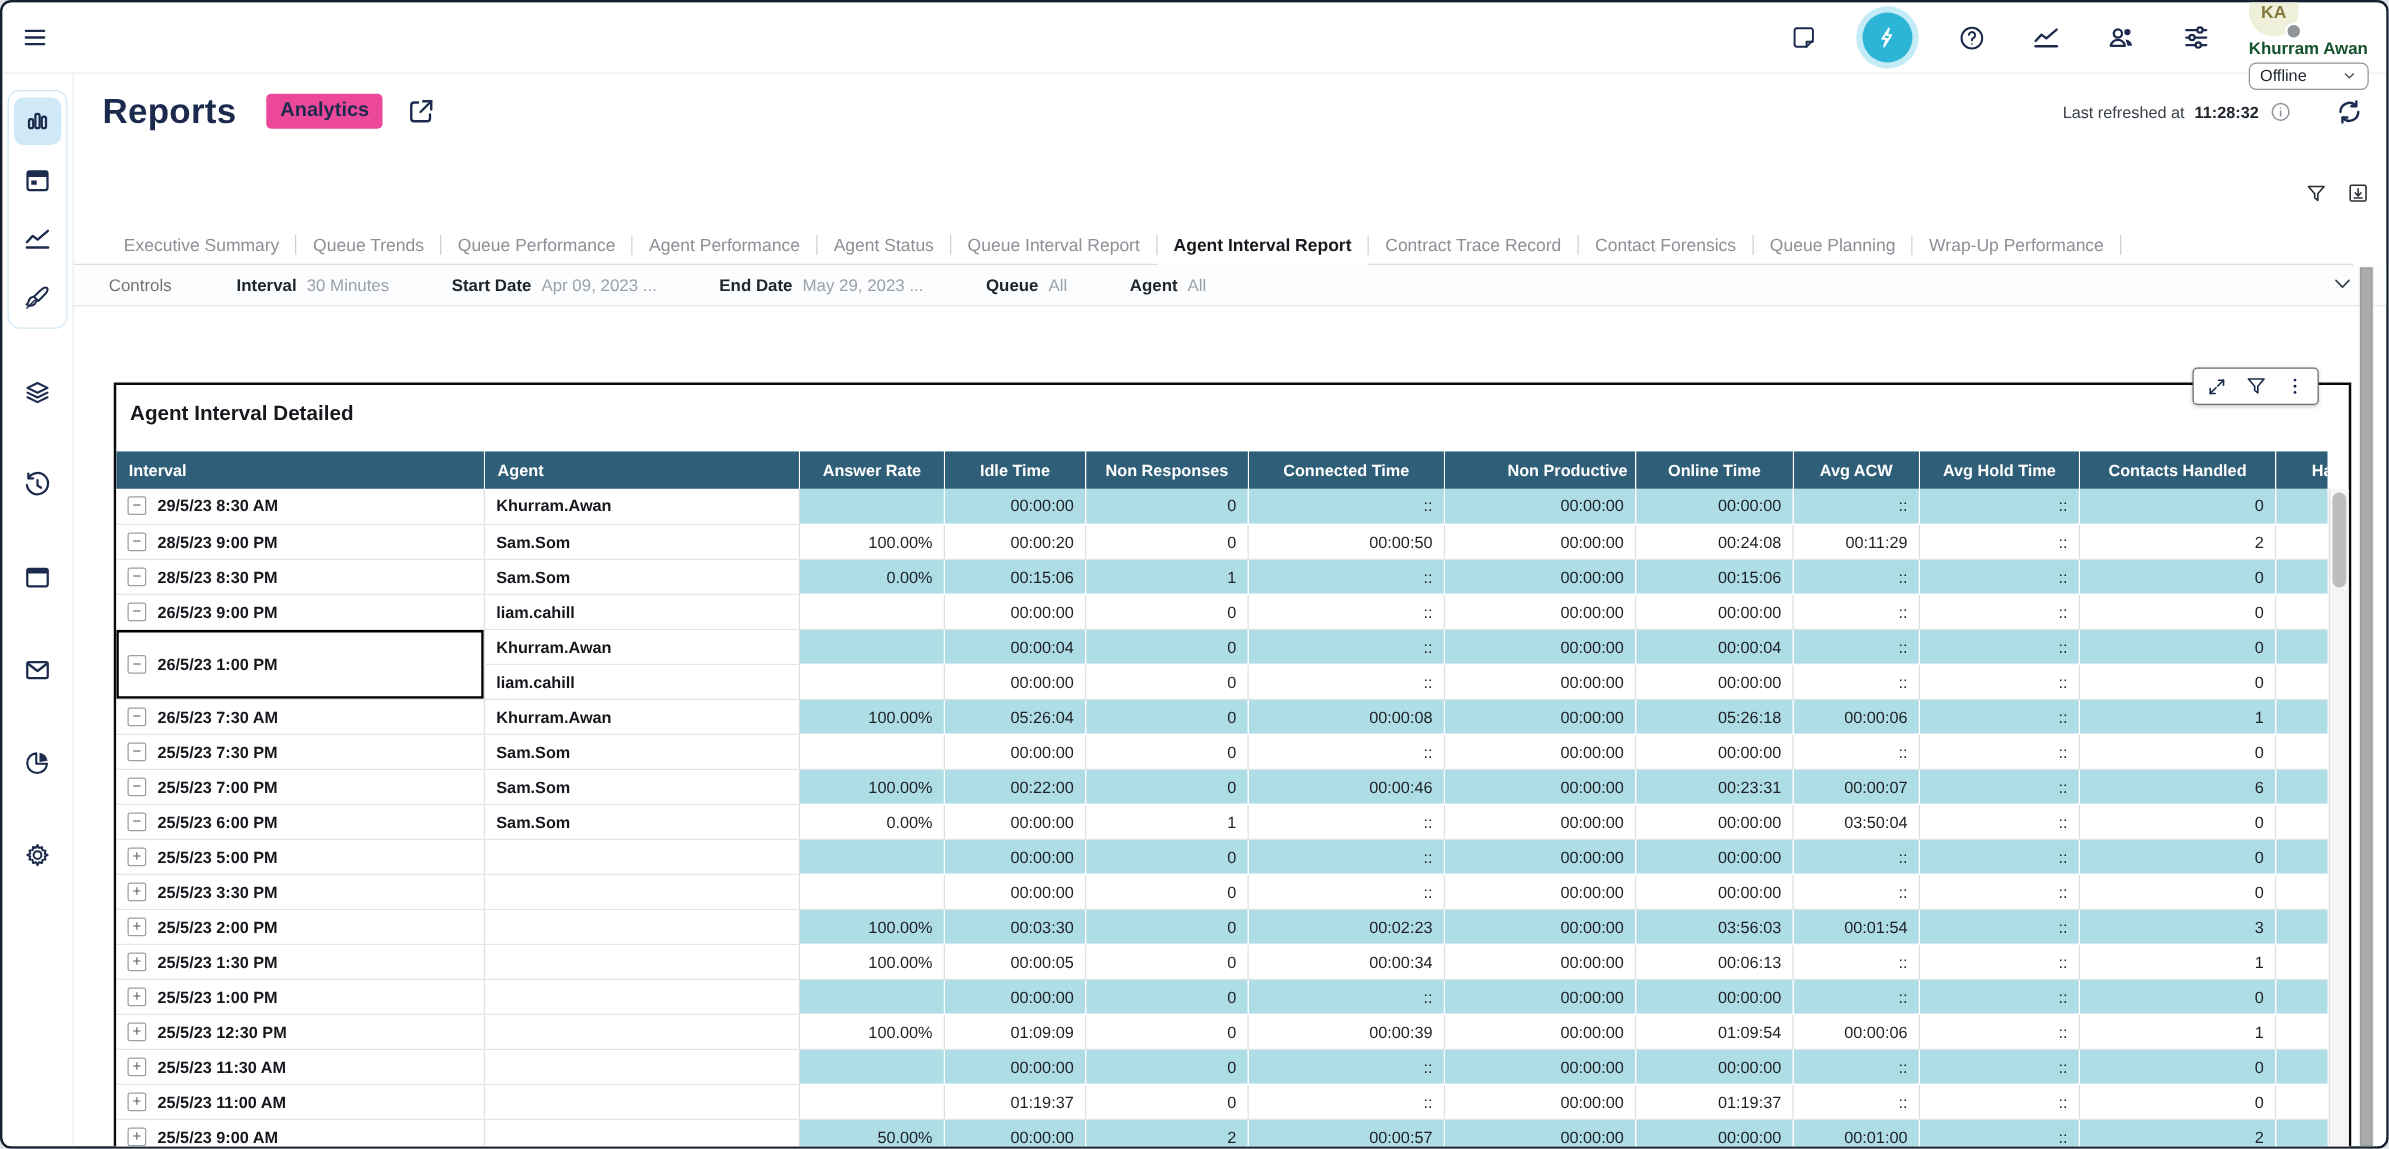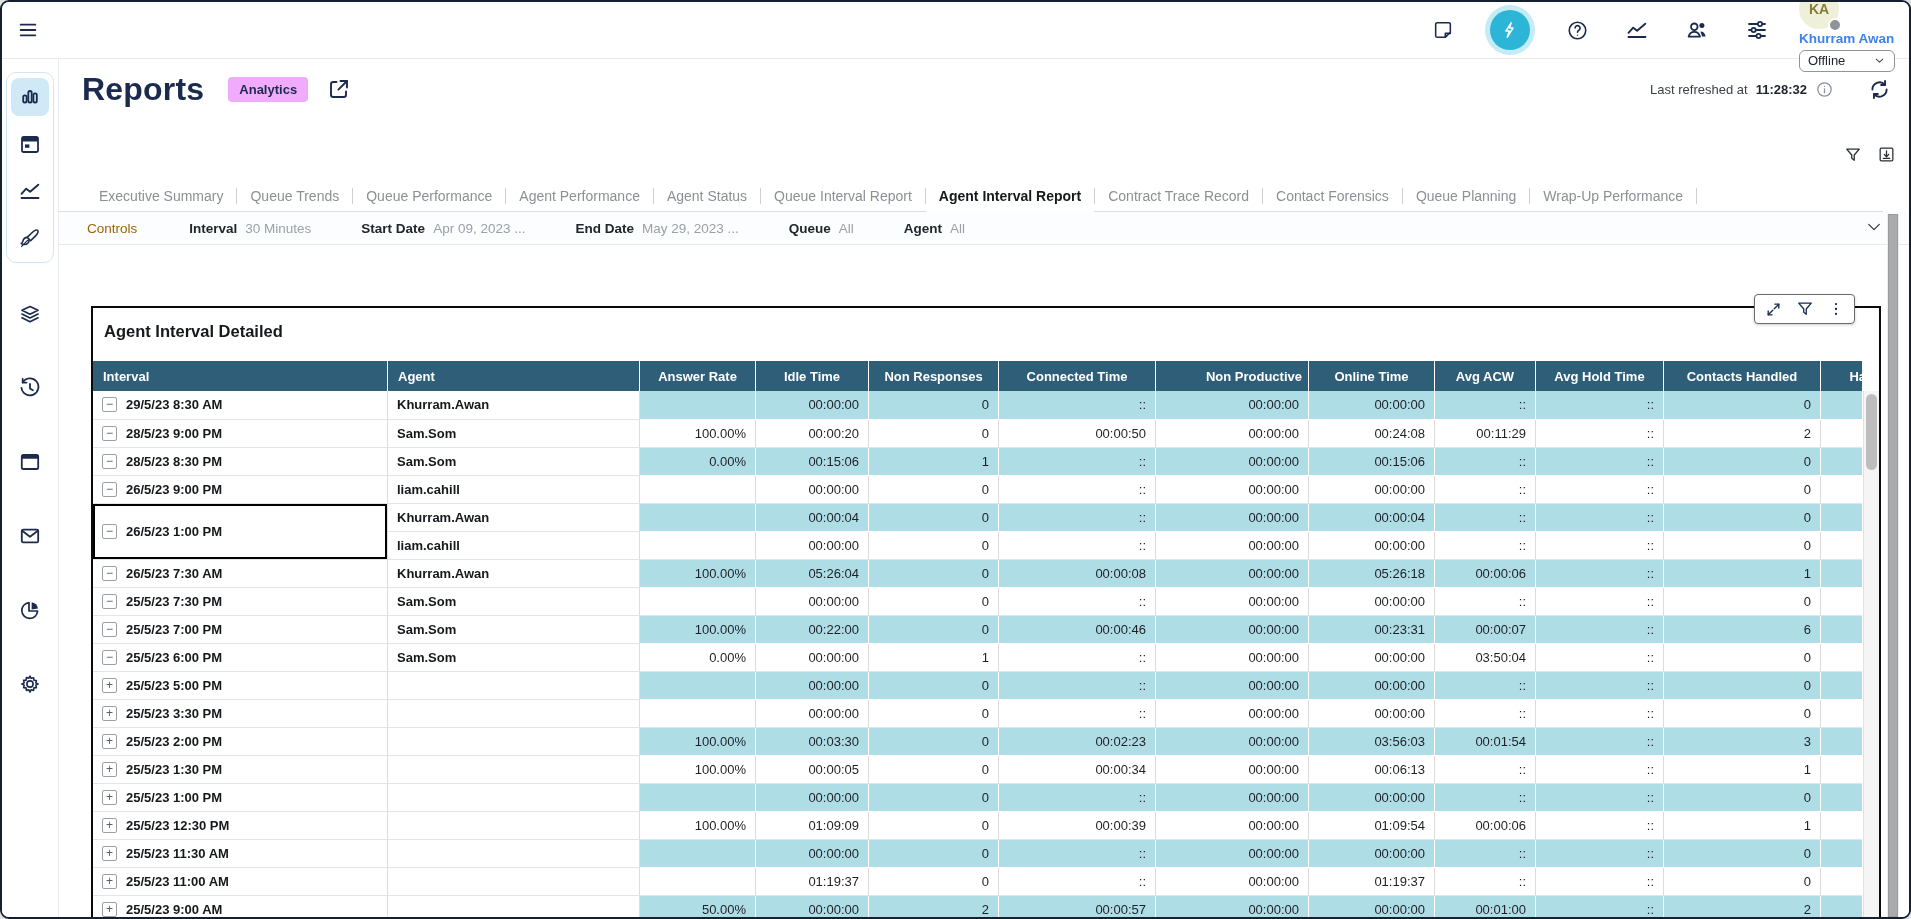--- a/index.html
+++ b/index.html
@@ -9,50 +9,50 @@
   .icon-btn{cursor:pointer;color:#1c2b4d;}
 
   
   .topbar{position:absolute;top:0;left:0;right:0;height:56px;background:#fff;border-bottom:1px solid #e9ebee;display:flex;align-items:center;z-index:6;}
   .hamburger{margin-left:15px;color:#1c2b4d;}
   .topbar-right{margin-left:auto;display:flex;align-items:center;gap:36px;padding-right:14px;}
   .bolt-wrap{width:40px;height:40px;border-radius:50%;background:#2cb5d6;display:flex;align-items:center;justify-content:center;box-shadow:0 0 0 5px #c3ecf6;}
   .user-cluster{display:flex;align-items:flex-start;margin-left:-6px;flex-direction:column;}
   .avatar{width:40px;height:40px;border-radius:50%;background:#eef0d9;color:#857a3a;font-weight:700;display:flex;align-items:center;justify-content:center;font-size:14px;position:relative;flex:0 0 auto;}
   .status-dot{position:absolute;right:-3px;bottom:-3px;width:14px;height:14px;border-radius:50%;background:#8f9499;border:2px solid #fff;box-sizing:border-box;}
-  .user-name{font-weight:700;font-size:13.5px;color:#3b82f6;padding-top:2px;}
+  .user-name{font-weight:700;font-size:13.5px;color:#14532d;padding-top:2px;}
   .status-select{margin-top:4px;width:96px;height:22px;border:1px solid #8f959b;border-radius:6px;display:flex;align-items:center;justify-content:space-between;padding:0 8px;font-size:13px;color:#20262e;box-sizing:border-box;background:#fff;cursor:pointer;}
 
   
   .sidebar{position:absolute;top:57px;left:0;width:56px;bottom:0;background:#fff;border-right:1px solid #e9ebee;display:flex;flex-direction:column;align-items:center;z-index:5;}
   .side-group{margin-top:13px;border:1px solid #cfe7f5;border-radius:10px;padding:5px 4px;display:flex;flex-direction:column;gap:9px;align-items:center;}
   .side-item{width:38px;height:38px;display:flex;align-items:center;justify-content:center;border-radius:8px;color:#1c2b4d;cursor:pointer;}
   .side-item.active{background:#cfe9f7;}
   .side-rest{display:flex;flex-direction:column;gap:36px;margin-top:32px;align-items:center;}
 
   
   .main{position:absolute;left:56px;top:57px;right:0;bottom:0;background:#fff;}
   .page-header{position:absolute;top:0;left:0;right:0;height:60px;display:flex;align-items:center;padding:0 18px 0 24px;box-sizing:border-box;}
-  .page-title{font-size:32px;font-weight:700;color:#1c2b4d;letter-spacing:.2px;}
-  .badge{margin-left:24px;background:#f0abfc;color:#1c2b4d;font-size:13px;font-weight:700;padding:5px 11px;border-radius:4px;}
+  .page-title{font-size:28px;font-weight:700;color:#1c2b4d;letter-spacing:.2px;}
+  .badge{margin-left:24px;background:#ec4899;color:#1c2b4d;font-size:16px;font-weight:700;padding:5px 11px;border-radius:4px;}
   .ext-link{margin-left:19px;}
   .refresh-area{margin-left:auto;display:flex;align-items:center;font-size:13px;color:#3a4049;gap:8px;}
   .refresh-time{font-weight:700;color:#20262e;}
   .refresh-btn{margin-left:26px;}
 
   .tools-row{position:absolute;top:86px;right:13px;display:flex;gap:14px;color:#2a2f36;}
 
   .tabs-row{position:absolute;top:122px;left:0;right:26px;height:31px;display:flex;align-items:center;padding-left:28px;border-bottom:1px solid #dadde2;box-sizing:border-box;}
   .tab{font-size:14px;color:#8b9096;padding:0 13px;height:30px;display:flex;align-items:center;white-space:nowrap;cursor:pointer;position:relative;}
   .tab.active{color:#15181c;font-weight:700;}
   .tab.active::after{content:"";position:absolute;left:0;right:0;bottom:-1px;height:2px;background:#fff;}
   .tab-sep{width:1px;height:16px;background:#cdd1d6;flex:0 0 auto;}
 
   .controls-row{position:absolute;top:153px;left:0;right:0;height:33px;display:flex;align-items:center;padding-left:29px;border-bottom:1px solid #e6e9ec;background:#fcfdfe;font-size:13.5px;box-sizing:border-box;}
-  .controls-title{color:#a16207;margin-right:52px;}
+  .controls-title{color:#737373;margin-right:52px;}
   .ctl-field{display:flex;gap:8px;margin-right:50px;align-items:center;cursor:pointer;}
   .ctl-label{font-weight:700;color:#20262e;}
   .ctl-value{color:#9ba1a8;}
   .ctl-chevron{position:absolute;right:26px;top:6px;color:#3a4049;}
 
   .heading-row{position:absolute;top:197px;left:0;right:0;height:45px;}
   .report-heading{position:absolute;left:40px;top:10px;font-size:19px;font-weight:700;color:#15181c;}
   .heading-rule{position:absolute;left:33px;right:33px;bottom:0;border-bottom:1px solid #4d4d4d;}
   .mini-scroll{position:absolute;right:36px;top:3px;width:18px;height:39px;border:1px solid #c6c6c6;background:#f1f1f1;display:flex;flex-direction:column;box-sizing:border-box;}
   .mini-btn{flex:1;display:flex;align-items:center;justify-content:center;cursor:pointer;}

